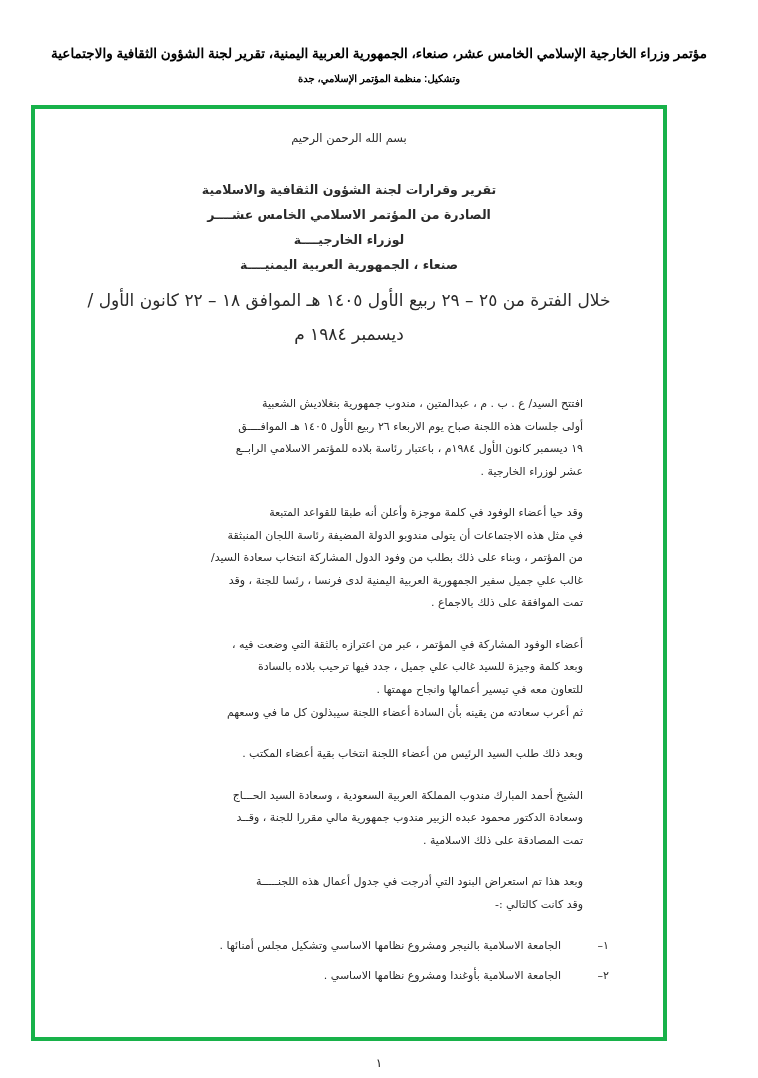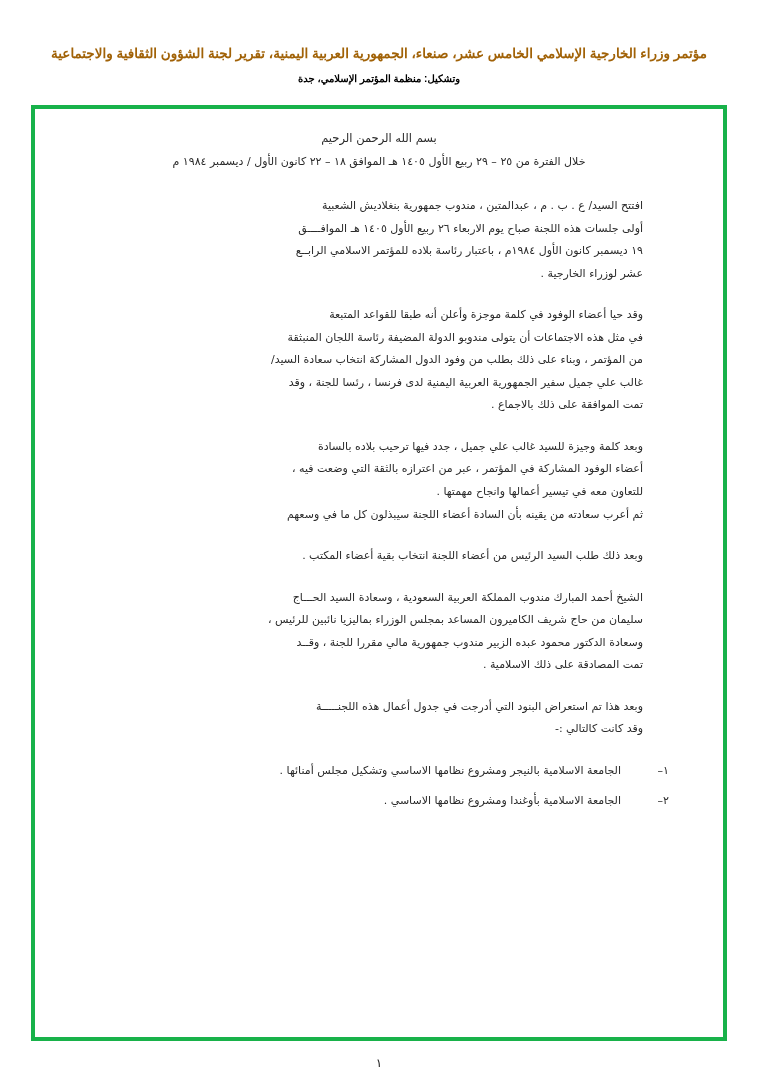--- a/index.html
+++ b/index.html
@@ -24,37 +24,37 @@
   
   .doc-header {
     padding: 44px 24px 0 24px;
     text-align: center;
   }
   .doc-title {
     font-family: "Liberation Sans", sans-serif;
     font-weight: bold;
     font-size: 13.5px;
     line-height: 1.45;
-    color: #a16207;
+    color: #000000;
     direction: rtl;
   }
   .doc-source {
     font-family: "Liberation Sans", sans-serif;
     font-weight: bold;
     font-size: 10px;
     margin-top: 9px;
     color: #000;
     direction: rtl;
   }
   
   .scan-frame {
     position: absolute;
     left: 31px;
     top: 105px;
-    width: 696px;
+    width: 636px;
     height: 936px;
     border: 4px solid #18b24a;
     box-sizing: border-box;
     background: #ffffff;
   }
   .scan-inner {
     position: absolute;
     inset: 0;
     padding: 14px 46px 10px 46px;
     box-sizing: border-box;
@@ -77,26 +77,26 @@
     margin-top: 32px;
     font-size: 12.5px;
     line-height: 2.0;
     letter-spacing: 1.6px;
     font-weight: bold;
   }
   .head-block .l { display: block; }
   .head-block .sp { letter-spacing: 4px; }
   .date-line {
     margin-top: 6px;
-    font-size: 11px;
+    font-size: 17px;
     line-height: 2.0;
     letter-spacing: 1.2px;
   }
   .body-block {
-    margin-top: 22px;
+    margin-top: 42px;
     font-size: 11px;
     line-height: 2.05;
     text-align: justify;
     letter-spacing: 0.6px;
   }
   .para {
     margin: 0 0 19px 0;
     text-align: justify;
   }
   .para.indent { text-indent: 34px; }
@@ -137,20 +137,26 @@
   <div class="doc-header">
     <div class="doc-title">مؤتمر وزراء الخارجية الإسلامي الخامس عشر، صنعاء، الجمهورية العربية اليمنية، تقرير لجنة الشؤون الثقافية والاجتماعية</div>
     <div class="doc-source">وتشكيل:  منظمة المؤتمر الإسلامي، جدة</div>
   </div>
 
   <div class="scan-frame">
     <div class="scan-inner">
 
       <div class="tw center basmala">بسم الله الرحمن الرحيم</div>
 
+      <div class="tw center head-block">
+        <span class="l">تقرير وقرارات لجنة  الشؤون  الثقافية  والاسلامية</span>
+        <span class="l">الصادرة من المؤتمر الاسلامي الخامس عشــــر</span>
+        <span class="l sp">لوزراء الخارجيــــة</span>
+        <span class="l">صنعاء ، الجمهورية العربية اليمنيــــة</span>
+      </div>
 
       <div class="tw center date-line">
         <span class="l">خلال الفترة من ٢٥ – ٢٩ ربيع الأول ١٤٠٥ هـ الموافق ١٨ – ٢٢</span>
         <span class="l">كانون الأول / ديسمبر ١٩٨٤ م</span>
       </div>
 
       <div class="tw body-block">
 
         <p class="para indent">
           <span class="ln">افتتح السيد/ ع . ب . م ، عبدالمتين ، مندوب جمهورية بنغلاديش الشعبية</span>
@@ -161,33 +167,32 @@
 
         <p class="para indent">
           <span class="ln">وقد حيا أعضاء الوفود في كلمة موجزة وأعلن أنه طبقا للقواعد المتبعة</span>
           <span class="ln">في مثل هذه الاجتماعات أن يتولى مندوبو الدولة المضيفة رئاسة اللجان المنبثقة</span>
           <span class="ln">من المؤتمر ، وبناء على ذلك بطلب من وفود الدول المشاركة انتخاب سعادة السيد/</span>
           <span class="ln">غالب علي جميل سفير الجمهورية العربية اليمنية لدى فرنسا ، رئسا للجنة ، وقد</span>
           <span class="ln">تمت الموافقة على ذلك بالاجماع .</span>
         </p>
 
         <p class="para indent">
+          <span class="ln">أعضاء الوفود المشاركة في المؤتمر ، عبر من اعترازه بالثقة التي وضعت فيه ،</span>
           <span class="ln">وبعد كلمة وجيزة للسيد غالب علي جميل ، جدد فيها ترحيب بلاده بالسادة</span>
-          <span class="ln">أعضاء الوفود المشاركة في المؤتمر ، عبر من اعترازه بالثقة التي وضعت فيه ،</span>
           <span class="ln">للتعاون معه في تيسير أعمالها وانجاح مهمتها .</span>
           <span class="ln">ثم أعرب سعادته من يقينه بأن السادة أعضاء اللجنة سيبذلون كل ما في وسعهم</span>
         </p>
 
         <p class="para indent">
           <span class="ln">وبعد ذلك طلب السيد الرئيس من أعضاء اللجنة انتخاب بقية أعضاء المكتب .</span>
         </p>
 
         <p class="para indent">
           <span class="ln">الشيخ أحمد المبارك مندوب المملكة العربية السعودية ، وسعادة السيد الحـــاج</span>
-          <span class="ln">سليمان من حاج شريف الكاميرون المساعد بمجلس الوزراء بماليزيا نائبين للرئيس ،</span>
           <span class="ln">وسعادة الدكتور محمود عبده الزبير مندوب جمهورية مالي مقررا للجنة ، وقــد</span>
           <span class="ln">تمت المصادقة على ذلك الاسلامية .</span>
         </p>
 
         <p class="para indent">
           <span class="ln">وبعد هذا تم استعراض البنود التي أدرجت في جدول أعمال هذه اللجنـــــة</span>
           <span class="ln">وقد كانت كالتالي :-</span>
         </p>
 
         <ul class="list">

